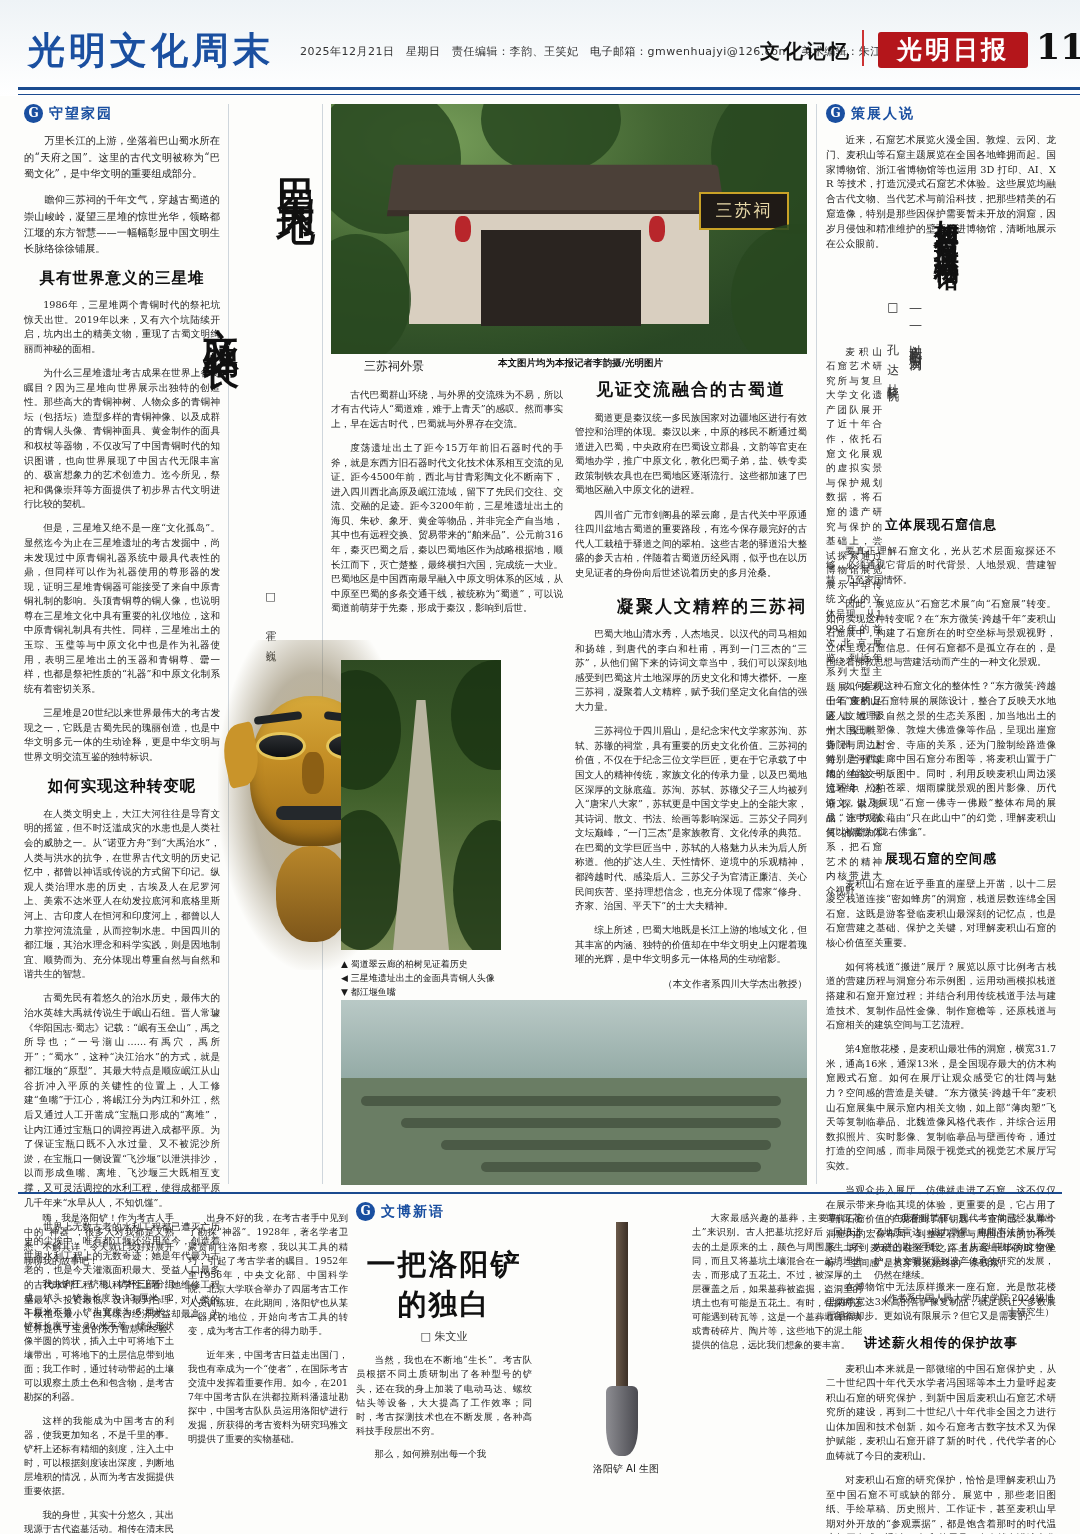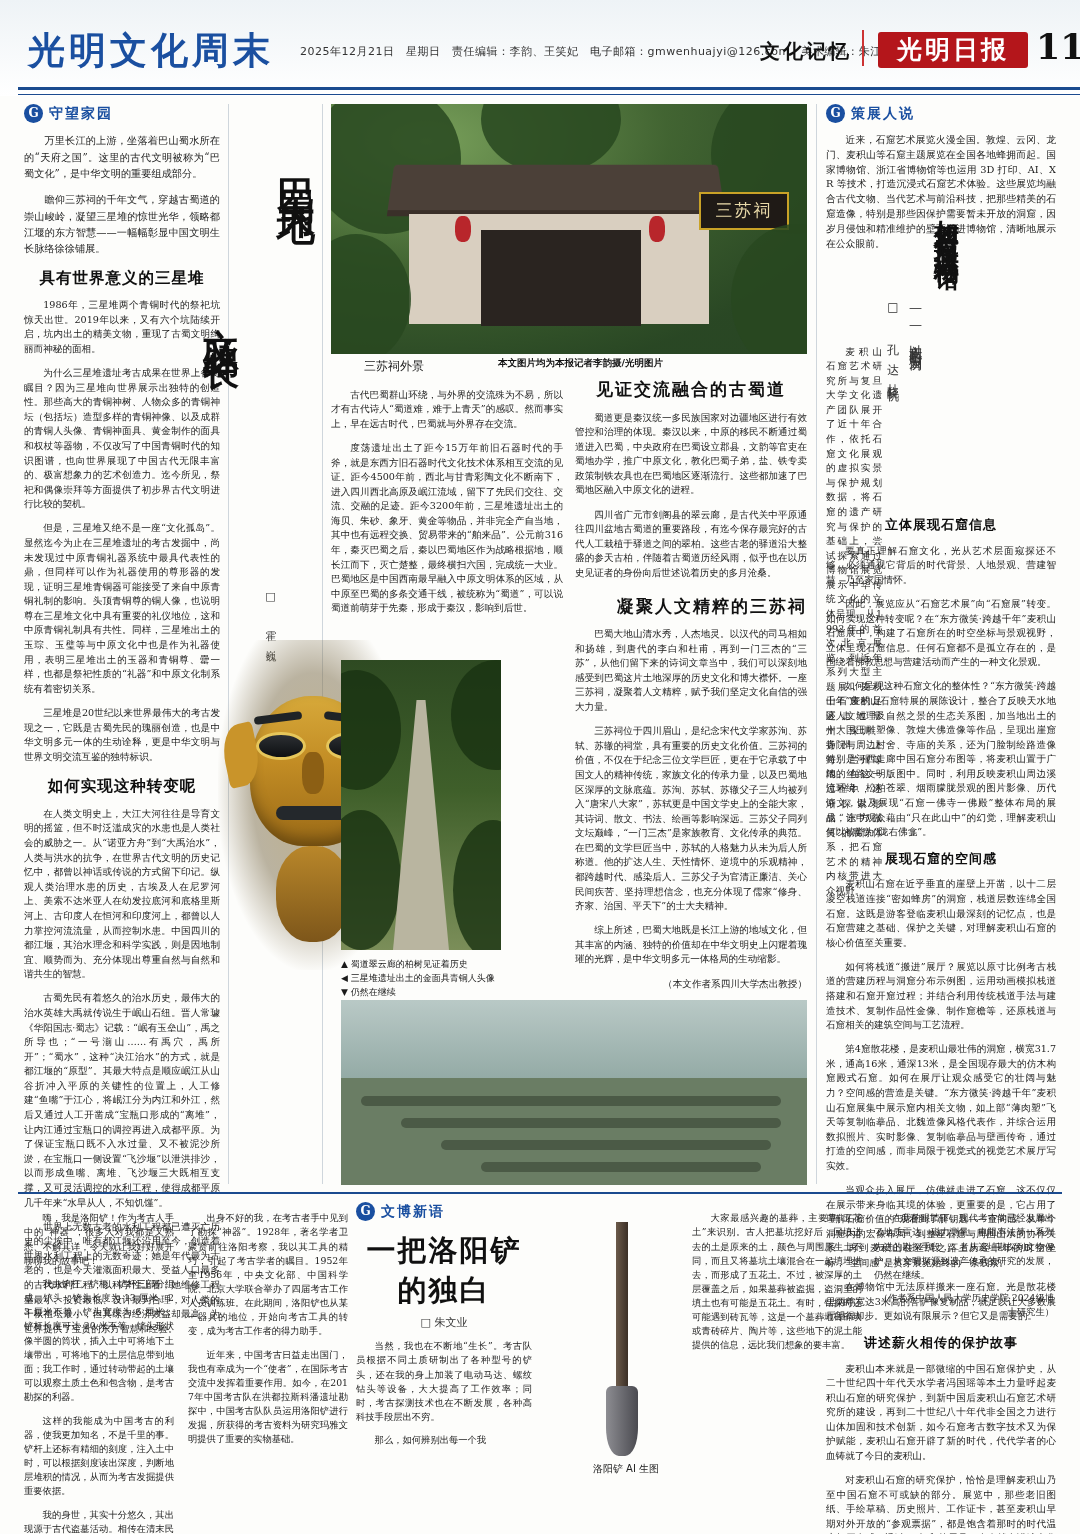--- a/index.html
+++ b/index.html
@@ -225,21 +225,21 @@
     <div class="bush" style="left:-30px;top:10px;width:90px;height:120px;"></div>
     <div class="bush" style="left:110px;top:0px;width:90px;height:110px;"></div>
     <div class="bush" style="left:-20px;top:150px;width:80px;height:140px;"></div>
     <div class="bush" style="left:112px;top:160px;width:80px;height:140px;"></div>
     <div class="trail"></div>
   </div>
 
   <div class="capsblock">
     <div>▲ 蜀道翠云廊的柏树见证着历史</div>
     <div>◀ 三星堆遗址出土的金面具青铜人头像</div>
-    <div>▼ 仍然在继续</div>
+    <div>▼ 都江堰鱼嘴</div>
   </div>
 
   <div class="dam photo">
     <div class="water"></div>
     <div class="bank"></div>
     <div class="ridge" style="left:20px;top:96px;width:420px;"></div>
     <div class="ridge" style="left:60px;top:118px;width:380px;"></div>
     <div class="ridge" style="left:100px;top:140px;width:330px;"></div>
     <div class="ridge" style="left:140px;top:162px;width:280px;"></div>
   </div>
@@ -295,21 +295,21 @@
   <div style="position:absolute;left:188px;top:1202px;width:160px;">
     <p class="body-cn" style="font-size:9.3px;">出身不好的我，在考古者手中见到了勘探“神器”。1928年，著名学者卫聚贤前往洛阳考察，我以其工具的精巧，引起了考古学者的瞩目。1952年至1956年，中央文化部、中国科学院、北京大学联合举办了四届考古工作人员训练班。在此期间，洛阳铲也从某一器具的地位，开始向考古工具的转变，成为考古工作者的得力助手。</p>
     <p class="body-cn" style="font-size:9.3px;">近年来，中国考古日益走出国门，我也有幸成为一个“使者”，在国际考古交流中发挥着重要作用。如今，在2017年中国考古队在洪都拉斯科潘遗址勘探中，中国考古队队员运用洛阳铲进行发掘，所获得的考古资料为研究玛雅文明提供了重要的实物基础。</p>
   </div>
 
   <div style="position:absolute;left:356px;top:1202px;width:176px;">
     <div class="sechead" style="margin-bottom:6px;">
       <span class="g-badge">G</span>
       <span class="t">文博新语</span>
     </div>
-    <div style="font-family:'DejaVu Serif','Liberation Serif',serif;font-size:29px;font-weight:700;letter-spacing:2px;text-align:center;color:#101010;margin:10px 0 4px;">一把洛阳铲的独白</div>
+    <div style="font-family:'DejaVu Serif','Liberation Serif',serif;font-size:29px;font-weight:700;letter-spacing:2px;text-align:center;color:#101010;margin:24px 0 4px;">一把洛阳铲的独白</div>
     <div style="text-align:center;font-size:11px;color:#333;font-family:'DejaVu Serif','Liberation Serif',serif;">□ 朱文业</div>
     <p class="body-cn" style="font-size:9.3px;">当然，我也在不断地“生长”。考古队员根据不同土质研制出了各种型号的铲头，还在我的身上加装了电动马达、螺纹钻头等设备，大大提高了工作效率；同时，考古探测技术也在不断发展，各种高科技手段层出不穷。</p>
     <p class="body-cn" style="font-size:9.3px;">那么，如何辨别出每一个我</p>
   </div>
 
   <div class="luoyang">
     <div class="ly-rod"></div>
     <div class="ly-head"></div>
   </div>
   <div class="ly-cap">洛阳铲  AI 生图</div>

